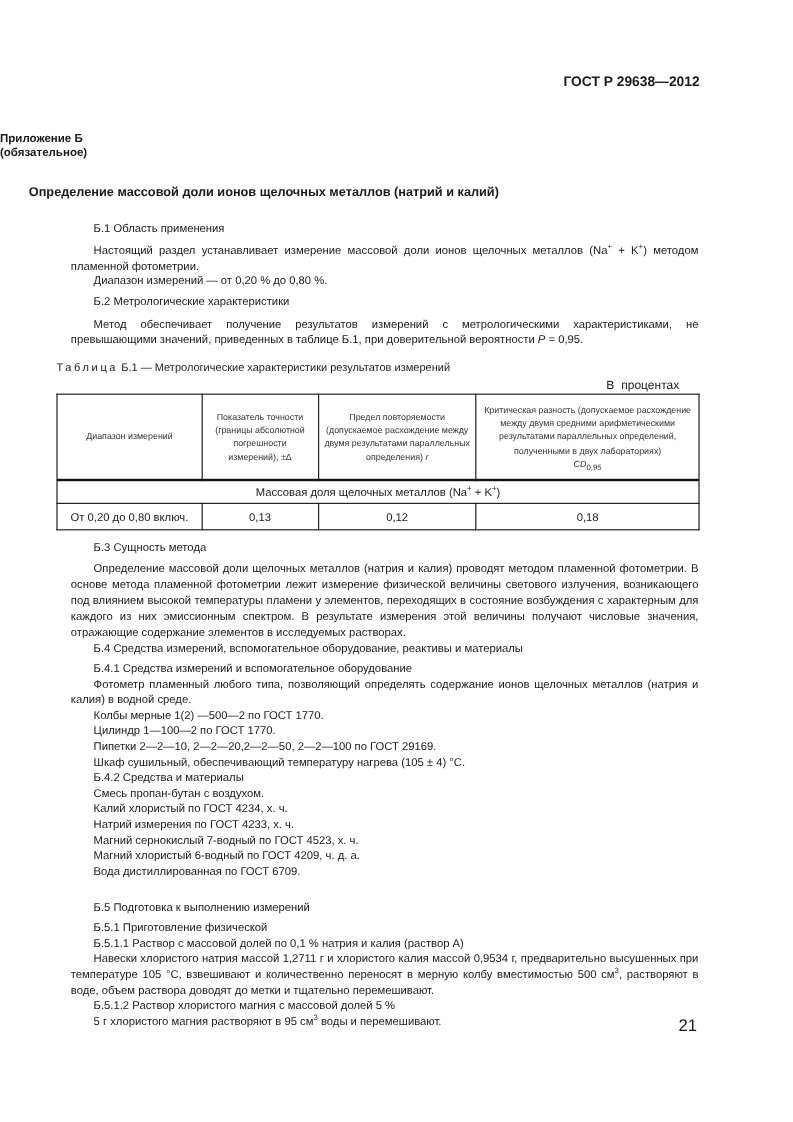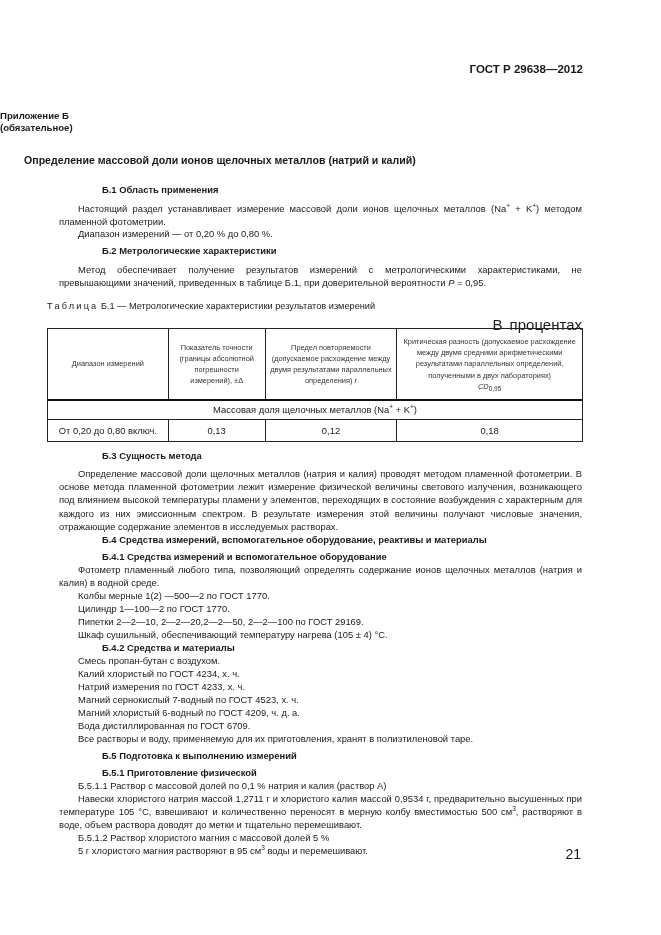--- a/index.html
+++ b/index.html
@@ -3,28 +3,28 @@
 <meta charset="utf-8">
 <style>
   html, body { margin:0; padding:0; background:#ffffff; }
   body { width:661px; height:935px; position:relative; overflow:hidden;
          font-family:"Liberation Sans", sans-serif; color:#1a1a1a; }
   .page { position:absolute; left:0; top:0; width:661px; height:935px; }
   .abs { position:absolute; white-space:nowrap; }
   .doc-code { right:78px; top:63px; font-weight:bold; font-size:11.5px; }
   .appendix { left:0; width:661px; text-align:left; font-weight:bold; font-size:9.6px; white-space:nowrap; }
   .main-title { left:0; width:537px; text-align:left; top:154px; font-weight:bold; font-size:10.6px;margin-left:24px; }
-  .h { left:78px; font-weight:bold; font-size:9.4px;margin-left:24px; }
+  .h { left:78px; font-weight:normal; font-size:9.4px; }
   .para { position:absolute; left:59px; width:523px; font-size:9.4px; line-height:13.2px; text-align:justify; }
   .para .ind { display:inline-block; width:19px; }
   .line { position:absolute; left:78px; font-size:9.4px; white-space:nowrap; }
   sup, sub { font-size:6.5px; line-height:0; }
   .tcap { left:47px; top:301px; font-size:9.2px; }
   .tcap .sp { letter-spacing:2.2px; }
-  .units { right:79px; top:316px; font-size:15px; word-spacing:3px;padding-left:12px; }
+  .units { right:95px; top:316px; font-size:10px; word-spacing:3px;padding-left:12px; }
   table.t { position:absolute; left:47px; top:328px; width:536px; border-collapse:collapse; font-size:7.4px; }
   table.t td { border:1px solid #222; text-align:center; vertical-align:middle; padding:1px 4px; line-height:11.2px; color:#333; }
   table.t tr.hdr td { height:68px; }
   table.t tr.sub td { border-top:2.5px solid #111; font-size:9.4px; height:16px; color:#1a1a1a; }
   table.t tr.row td { font-size:9.4px; height:19px; color:#1a1a1a; }
   .pnum { right:80px; top:846px; font-size:14px; }
   i { font-style:italic; }
 </style>
 </head>
 <body>
@@ -84,21 +84,20 @@
   <div class="line" style="top:603px">Цилиндр 1—100—2 по ГОСТ 1770.</div>
   <div class="line" style="top:616px">Пипетки 2—2—10, 2—2—20,2—2—50, 2—2—100 по ГОСТ 29169.</div>
   <div class="line" style="top:629px">Шкаф сушильный, обеспечивающий температуру нагрева (105 ± 4) °С.</div>
   <div class="abs h" style="top:642px">Б.4.2  Средства и материалы</div>
   <div class="line" style="top:655px">Смесь пропан-бутан с воздухом.</div>
   <div class="line" style="top:668px">Калий хлористый по ГОСТ 4234, х. ч.</div>
   <div class="line" style="top:681px">Натрий измерения по ГОСТ 4233, х. ч.</div>
   <div class="line" style="top:694px">Магний сернокислый 7-водный по ГОСТ 4523, х. ч.</div>
   <div class="line" style="top:707px">Магний хлористый 6-водный по ГОСТ 4209, ч. д. а.</div>
   <div class="line" style="top:720px">Вода дистиллированная по ГОСТ 6709.</div>
-  <div class="line" style="top:733px">Все растворы и воду, применяемую для их приготовления, хранят в полиэтиленовой таре.</div>
 
   <div class="abs h" style="top:750px">Б.5  Подготовка к выполнению измерений</div>
   <div class="abs h" style="top:767px">Б.5.1  Приготовление физической</div>
   <div class="line" style="top:780px">Б.5.1.1  Раствор с массовой долей по 0,1 % натрия и калия (раствор А)</div>
   <div class="para" style="top:792px"><span class="ind"></span><span>Навески хлористого натрия массой 1,2711 г и хлористого калия массой 0,9534 г, предварительно высушенных при температуре 105 °С, взвешивают и количественно переносят в мерную колбу вместимостью 500 см</span><sup>3</sup><span>, растворяют в воде, объем раствора доводят до метки и тщательно перемешивают.</span></div>
   <div class="line" style="top:832px">Б.5.1.2  Раствор хлористого магния с массовой долей 5 %</div>
   <div class="line" style="top:845px"><span>5 г хлористого магния растворяют в 95 см</span><sup>3</sup><span> воды и перемешивают.</span></div>
 
   <div class="abs pnum">21</div>
 </div>

